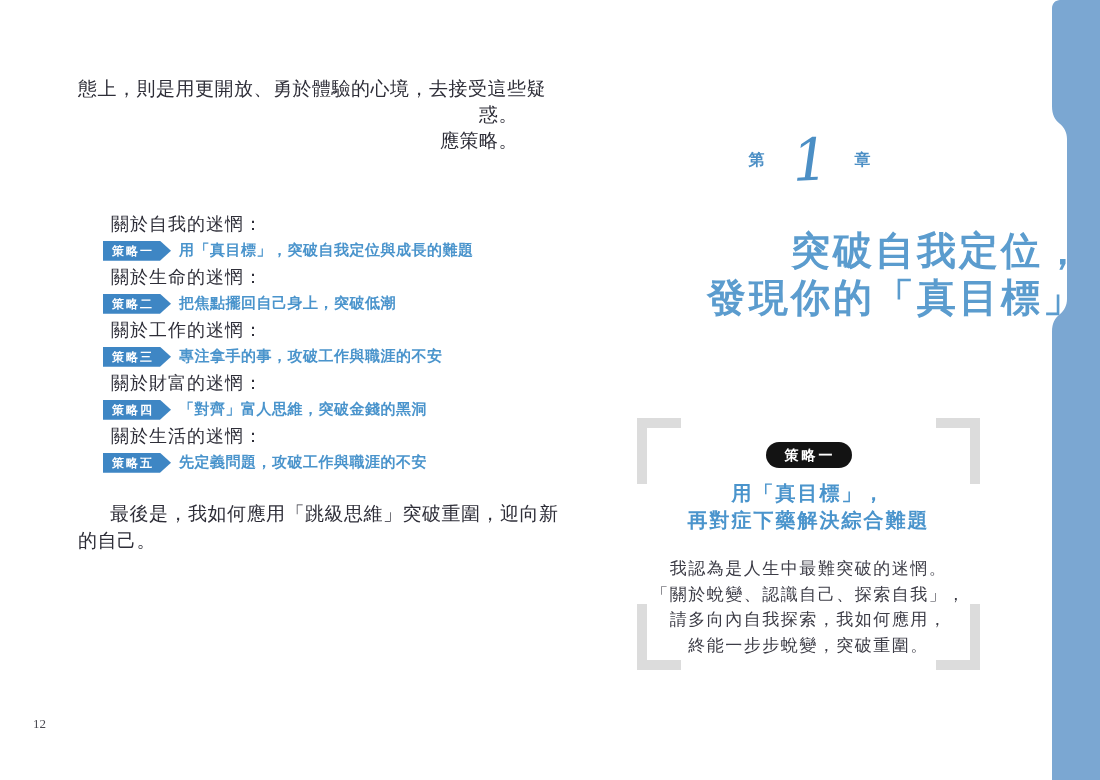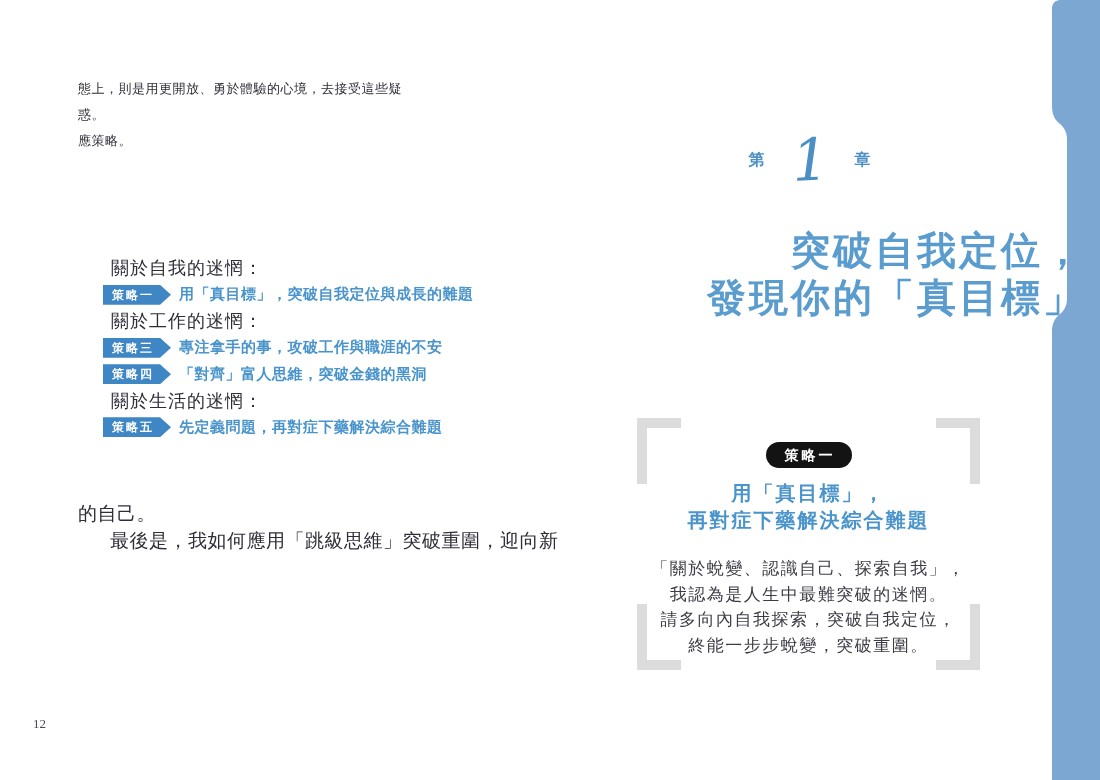--- a/index.html
+++ b/index.html
@@ -13,33 +13,33 @@
     font-family: "Liberation Serif", "DejaVu Serif", serif;
     color: var(--body-text, #2e2e38);
   }
 
   
   .left-body {
     position: absolute;
     left: 78px;
     top: 76px;
     width: 440px;
-    font-size: 13px;
+    font-size: 19px;
     line-height: 26px;
     letter-spacing: 0.5px;
+    text-align: right;
   }
   .t-line { white-space: nowrap; }
   .indent { padding-left: 32px; }
 
   .strategy-list {
     position: absolute;
     left: 103px;
     top: 211px;
     width: 420px;
-    margin-top: 44px;
   }
   .s-heading {
     font-size: 18px;
     line-height: 26.5px;
     height: 26.5px;
     letter-spacing: 1px;
     padding-left: 8px;
     white-space: nowrap;
   }
   .s-row {
@@ -204,43 +204,49 @@
     </div>
 
     <div class="strategy-list">
 
       <div class="s-heading">關於自我的迷惘：</div>
       <div class="s-row">
         <span class="badge">策略一</span>
         <span class="s-text">用「真目標」，突破自我定位與成長的難題</span>
       </div>
 
+      <div class="s-heading">關於生命的迷惘：</div>
+      <div class="s-row">
+        <span class="badge">策略二</span>
+        <span class="s-text">把焦點擺回自己身上，突破低潮</span>
+      </div>
 
       <div class="s-heading">關於工作的迷惘：</div>
       <div class="s-row">
         <span class="badge">策略三</span>
         <span class="s-text">專注拿手的事，攻破工作與職涯的不安</span>
       </div>
 
+      <div class="s-heading">關於財富的迷惘：</div>
       <div class="s-row">
         <span class="badge">策略四</span>
         <span class="s-text">「對齊」富人思維，突破金錢的黑洞</span>
       </div>
 
       <div class="s-heading">關於生活的迷惘：</div>
       <div class="s-row">
         <span class="badge">策略五</span>
-        <span class="s-text">先定義問題，再對症下藥解決綜合難題</span>
+        <span class="s-text">先定義問題，攻破工作與職涯的不安</span>
       </div>
 
     </div>
 
     <div class="closing">
+      <div class="t-line indent">最後是，我如何應用「跳級思維」突破重圍，迎向新</div>
       <div class="t-line">的自己。</div>
-      <div class="t-line indent">最後是，我如何應用「跳級思維」突破重圍，迎向新</div>
     </div>
 
     <div class="page-number">12</div>
   </div>
 
   <div>
 
     <div class="chapter-label">
       <span class="chapter-cn">第</span>
       <span class="chapter-num">1</span>
@@ -261,23 +267,23 @@
       <div>
         <span class="pill">策略一</span>
       </div>
 
       <div class="card-title">
         <div class="t-line">用「真目標」，</div>
         <div class="t-line">再對症下藥解決綜合難題</div>
       </div>
 
       <div class="card-quote">
+        <div class="t-line">我認為是人生中最難突破的迷惘。</div>
         <div class="t-line">「關於蛻變、認識自己、探索自我」，</div>
-        <div class="t-line">我認為是人生中最難突破的迷惘。</div>
-        <div class="t-line">請多向內自我探索，突破自我定位，</div>
+        <div class="t-line">請多向內自我探索，我如何應用，</div>
         <div class="t-line">終能一步步蛻變，突破重圍。</div>
       </div>
     </div>
 
     <svg class="side-tab" width="48" height="780" viewBox="0 0 48 780">
       <path style="fill: var(--tab-blue, #7ba7d2);" d="M8 0 H48 V780 H0 V332
                C0 323 3 318 7.5 314.5
                C12.5 310.5 15 305 15 299
                V139
                C15 133 12.5 127.5 7.5 123.5

